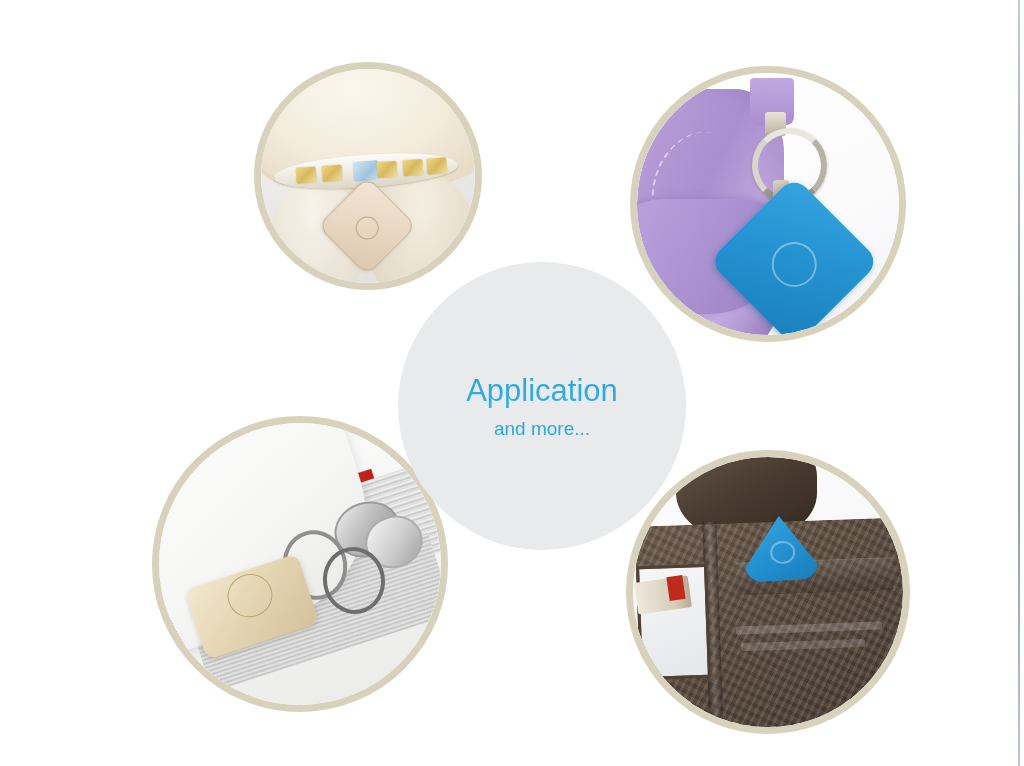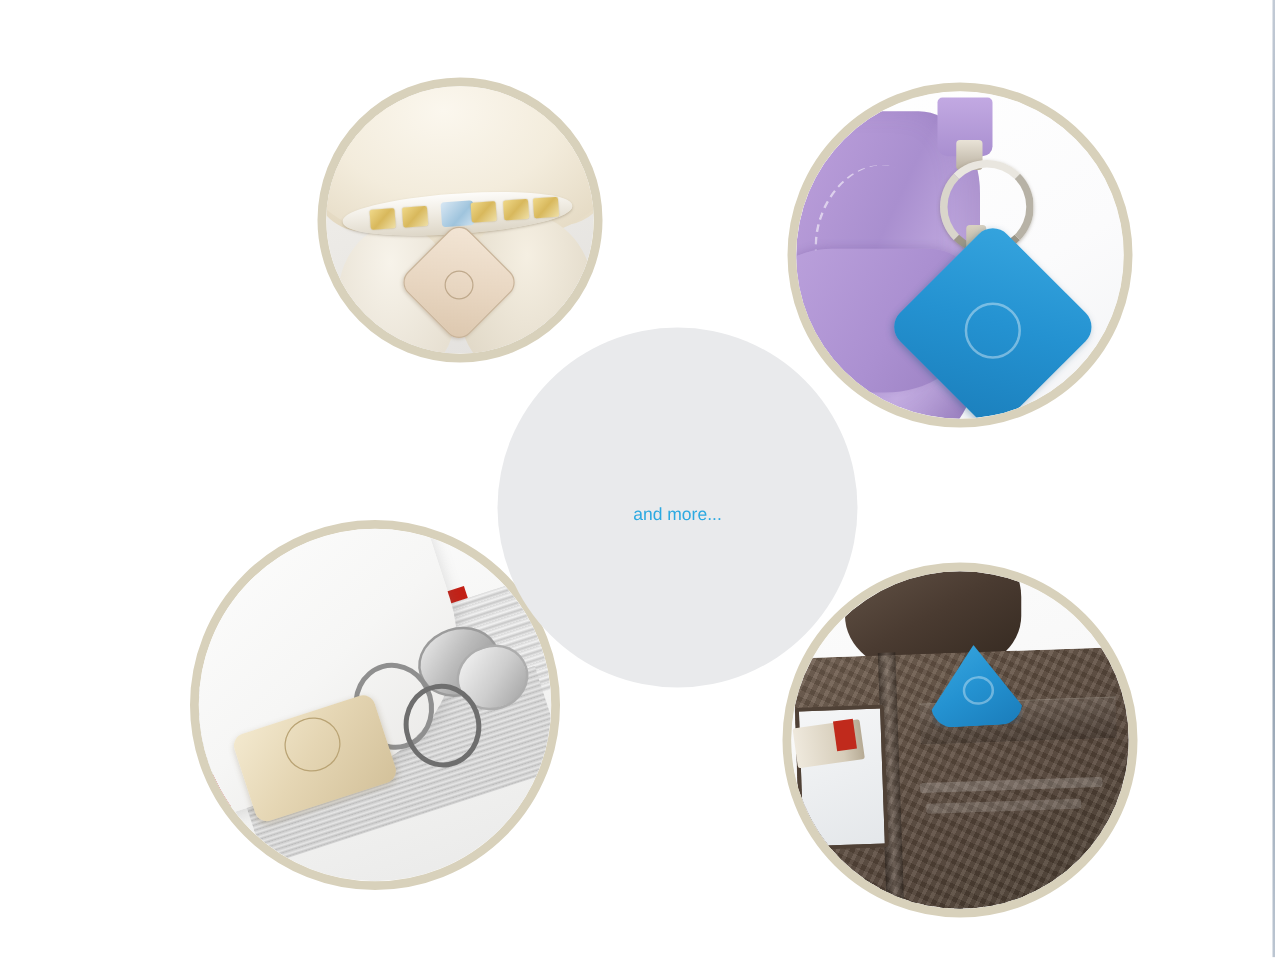--- a/index.html
+++ b/index.html
@@ -362,21 +362,21 @@
     font-size: 31px;
     line-height: 36px;
     color: #29a8e0;
     background: linear-gradient(to bottom,#27a2dc 0%, #34b3e8 100%);
     -webkit-background-clip: text;
     background-clip: text;
     -webkit-text-fill-color: transparent;
   }
   .center-sub {
     margin-top: 9px;
-    font-size: 14px;
+    font-size: 19px;
     line-height: 22px;
     color: #2ca9e1;
   }
 </style>
 </head>
 <body>
 
 <div id="slide">
 
   <div class="edge-line"></div>
@@ -444,16 +444,17 @@
       <div class="p wal-card"></div>
       <div class="p wal-card-red"></div>
       <div class="p wal-pocket-a"></div>
       <div class="p wal-pocket-b"></div>
       <div class="p wal-pocket-c"></div>
       <div class="p tag-blue-wallet"></div>
     </div>
   </div>
 
   <div class="center-bubble">
+    <div class="center-title">Application</div>
     <div class="center-sub">and more...</div>
   </div>
 
 </div>
 
 </body></html>

